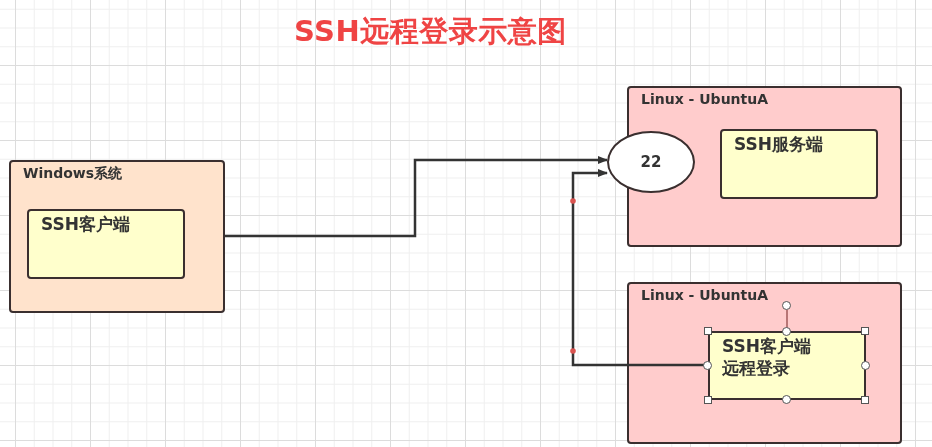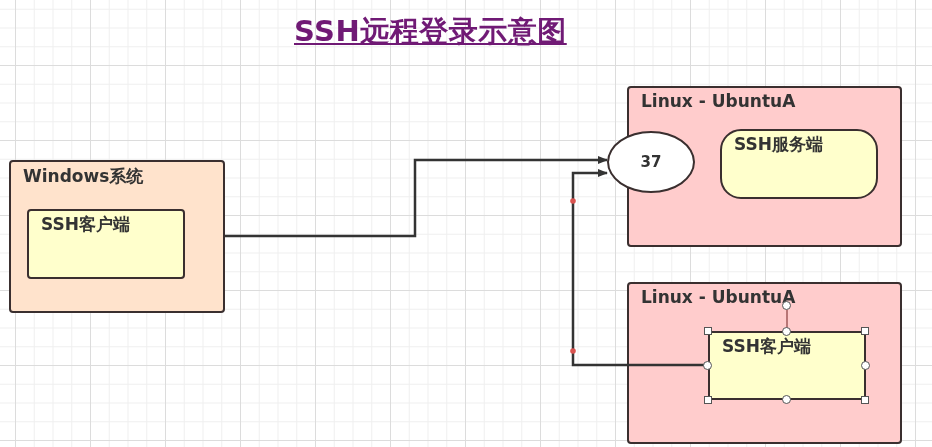--- a/index.html
+++ b/index.html
@@ -11,41 +11,40 @@
       linear-gradient(to bottom, #dcdcdc 1px, transparent 1px),
       linear-gradient(to right, #efefef 1px, transparent 1px),
       linear-gradient(to bottom, #efefef 1px, transparent 1px);
     background-size: 75px 75px, 75px 75px, 18.75px 18.75px, 18.75px 18.75px;
     background-position: 15px -10px, 15px -10px, 15px -10px, 15px -10px;
     font-family: "DejaVu Sans", sans-serif;
     color: #333333;
   }
   .title {
     position: absolute; left: 294px; top: 12px;
-    font-size: 29px; font-weight: bold; color: #701a75; letter-spacing: 0.5px;
+    font-size: 29px; font-weight: bold; color: #ef4444; letter-spacing: 0.5px;
     white-space: nowrap;
-    text-decoration: underline;
   }
   .box {
     position: absolute; box-sizing: border-box;
     border: 2px solid #3a2f2f; border-radius: 4px;
   }
   .container-label {
     position: absolute; left: 12px; top: 3px;
-    font-size: 17px; font-weight: bold; color: #333333; white-space: nowrap;
+    font-size: 14px; font-weight: bold; color: #333333; white-space: nowrap;
   }
   .inner-label {
     position: absolute; left: 12px; top: 2px;
     font-size: 17px; font-weight: bold; color: #333333; line-height: 22px; white-space: nowrap;
   }
   .inner-label div { display: block; }
   #win { left: 9px; top: 160px; width: 216px; height: 153px; background: #ffe3cc; }
   #win-client { left: 27px; top: 209px; width: 158px; height: 70px; background: #ffffcc; }
   #ua { left: 627px; top: 86px; width: 275px; height: 161px; background: #ffcccc; }
-  #ua-server { left: 720px; top: 129px; width: 158px; height: 70px; background: #ffffcc; border-radius: 21px; }
+  #ua-server { left: 720px; top: 129px; width: 158px; height: 70px; background: #ffffcc; }
   #ub { left: 627px; top: 282px; width: 275px; height: 162px; background: #ffcccc; }
   #ub-client { left: 708px; top: 331px; width: 158px; height: 69px; background: #ffffcc; }
   .port {
     position: absolute; left: 607px; top: 131px; width: 88px; height: 62px;
     box-sizing: border-box; border: 2px solid #3a2f2f; border-radius: 50%;
     background: #ffffff; display: flex; align-items: center; justify-content: center;
     font-size: 15px; font-weight: bold; color: #333333;
   }
   svg.overlay { position: absolute; left: 0; top: 0; width: 932px; height: 447px; pointer-events: none; }
   .handle-sq {
@@ -79,38 +78,39 @@
     <div>SSH服务端</div>
   </div>
 </div>
 
 <div class="box" id="ub">
   <div class="container-label">Linux - UbuntuA</div>
 </div>
 <div class="box" id="ub-client">
   <div class="inner-label">
     <div>SSH客户端</div>
+    <div>远程登录</div>
   </div>
 </div>
 
 <svg class="overlay" viewBox="0 0 932 447">
   <defs>
     <marker id="arrow" markerWidth="10" markerHeight="8" refX="9" refY="4" orient="auto" markerUnits="userSpaceOnUse">
       <path d="M0,0 L10,4 L0,8 Z" fill="#333333"></path>
     </marker>
   </defs>
   <polyline points="225,236 415,236 415,160 607,160" fill="none" stroke="#333333" stroke-width="2.5" marker-end="url(#arrow)"></polyline>
   <polyline points="708,365 573,365 573,173 607,173" fill="none" stroke="#333333" stroke-width="2.5" marker-end="url(#arrow)"></polyline>
   <line x1="787" y1="310" x2="787" y2="331" stroke="#a05a5a" stroke-width="1.5"></line>
   <circle cx="573" cy="201" r="2.8" fill="#d9534f"></circle>
   <circle cx="573" cy="351" r="2.8" fill="#d9534f"></circle>
 </svg>
 
 <div class="port">
-  <span>37</span>
+  <span>22</span>
 </div>
 
 <div class="handle-ci" style="left:782px; top:301px;"></div>
 <div class="handle-sq" style="left:704px; top:327px;"></div>
 <div class="handle-ci" style="left:782px; top:327px;"></div>
 <div class="handle-sq" style="left:861px; top:327px;"></div>
 <div class="handle-ci" style="left:703px; top:361px;"></div>
 <div class="handle-ci" style="left:861px; top:361px;"></div>
 <div class="handle-sq" style="left:704px; top:396px;"></div>
 <div class="handle-ci" style="left:782px; top:395px;"></div>

